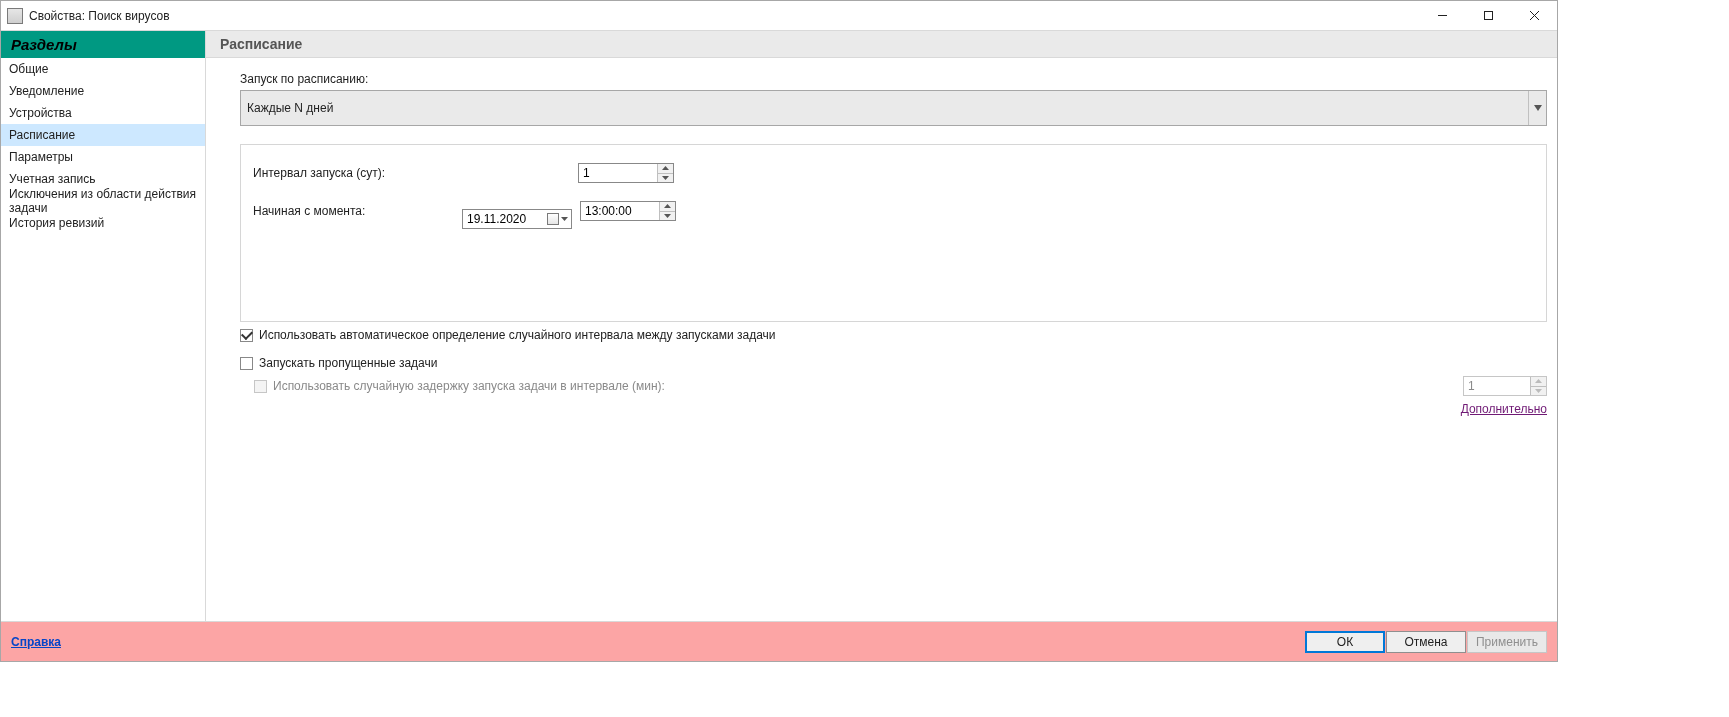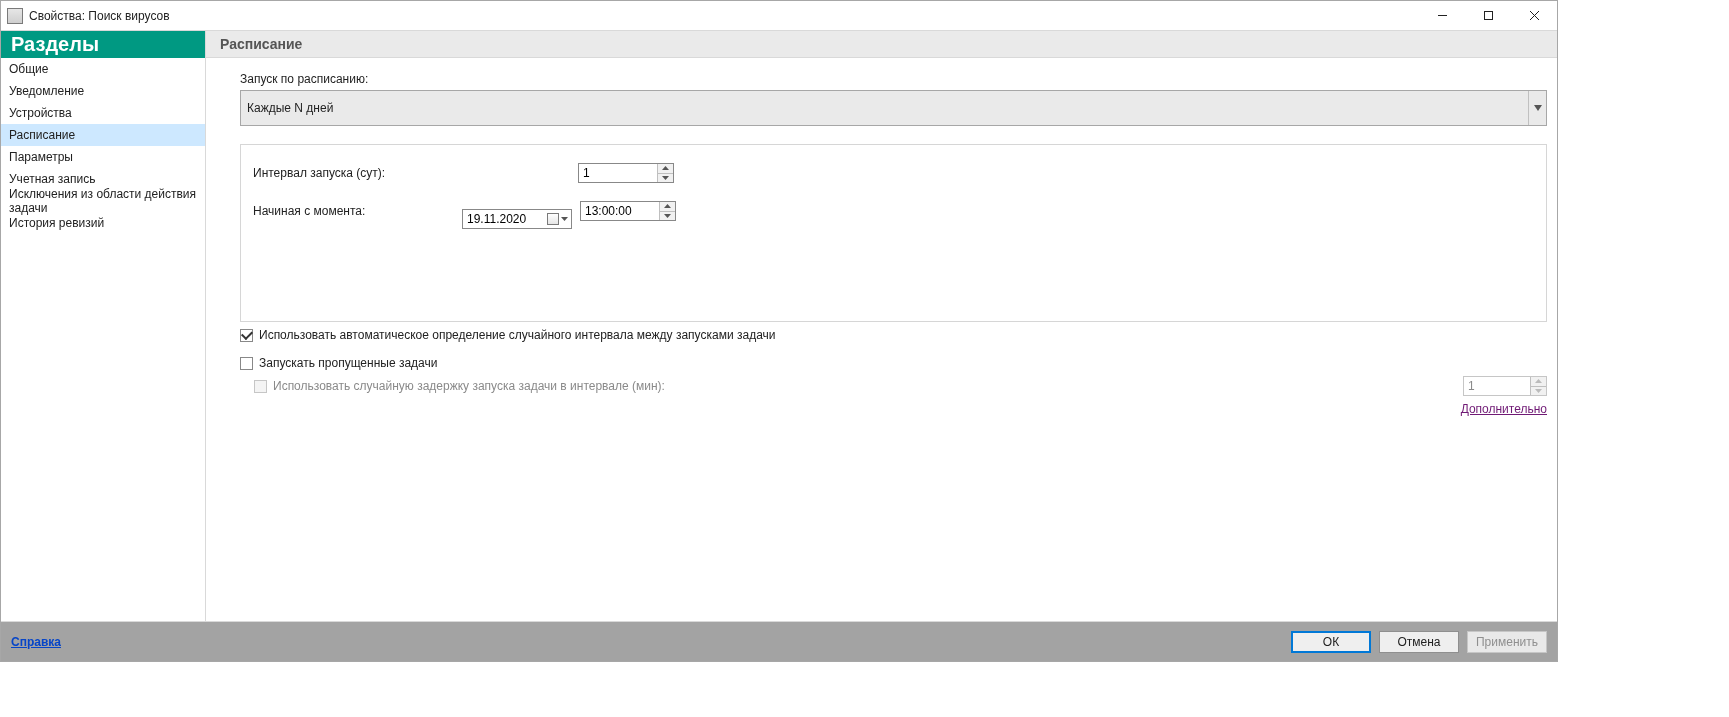--- a/index.html
+++ b/index.html
@@ -8,21 +8,21 @@
   
   .titlebar { height:30px; display:flex; align-items:center; padding-left:6px; border-bottom:1px solid #d9d9d9; }
   .titlebar .app-icon { width:16px; height:16px; border:1px solid #7a7a7a; background:linear-gradient(#e6e6e6,#cfcfcf); margin-right:6px; }
   .titlebar .title { flex:0 0 auto; }
   .titlebar .spacer { flex:1; }
   .winbtn { width:46px; height:30px; display:flex; align-items:center; justify-content:center; }
   .winbtn svg { width:11px; height:11px; stroke:#222; stroke-width:1; fill:none; }
   
   .body { flex:1; display:flex; min-height:0; }
   .sidebar { width:205px; border-right:1px solid #d9d9d9; display:flex; flex-direction:column; }
-  .sidebar-header { background:#009982; color:#ffffff; font-weight:bold; font-size:20px; padding:6px 10px; height:27px; display:flex; align-items:center; }
+  .sidebar-header { background:#009982; color:#000000; font-weight:bold; font-size:15px; padding:6px 10px; height:27px; display:flex; align-items:center;font-style:italic; }
   .side-item { padding:4px 8px; height:22px; display:flex; align-items:center; cursor:default; }
   .side-item.selected { background:#cde8ff; }
   
   .main { flex:1; display:flex; flex-direction:column; min-width:0; }
   .main-header { background:#eaeaea; border-bottom:1px solid #d9d9d9; height:27px; display:flex; align-items:center; padding:0 14px; font-weight:bold; font-size:14px; color:#555; }
   .main-content { flex:1; padding:14px 10px 8px 34px; overflow:auto; }
   .schedule-label { margin:0 0 4px 0; }
   .combo { width:100%; height:22px; border:1px solid #a7a7a7; background:#eaeaea; display:flex; align-items:center; padding:17px 6px; position:relative; }
   .combo .drop { position:absolute; right:0; top:0; bottom:0; width:18px; border-left:1px solid #c0c0c0; display:flex; align-items:center; justify-content:center; }
   .combo .drop svg { width:8px; height:6px; }
@@ -50,24 +50,24 @@
   .disabled-text { color:#8a8a8a; }
   .check-spacer { flex:1; }
   .small-spin { width:84px; }
   .small-spin.disabled .inp-text { color:#8a8a8a; }
   .small-spin.disabled { border-color:#c6c6c6; }
 
   .adv-link-row { text-align:right; margin-top:6px; }
   .link { color:#701a75; text-decoration:underline; cursor:pointer; }
 
   
-  .footer { height:40px; border-top:1px solid #d9d9d9; background:#a3a3a3; display:flex; align-items:center; padding:0 10px; }
+  .footer { height:40px; border-top:1px solid #d9d9d9; background:#fca5a5; display:flex; align-items:center; padding:0 10px; }
   .footer .help { color:#0645c8; text-decoration:underline; font-weight:bold; cursor:pointer; }
   .footer .fspacer { flex:1; }
-  .btn { min-width:80px; height:22px; border:1px solid #8f8f8f; background:#efefef; margin-left:8px; display:flex; align-items:center; justify-content:center; padding:0 8px; cursor:default; }
+  .btn { min-width:80px; height:22px; border:1px solid #8f8f8f; background:#efefef; margin-left:1px; display:flex; align-items:center; justify-content:center; padding:0 8px; cursor:default; }
   .btn.default { border:1px solid #0078d7; box-shadow:inset 0 0 0 1px #0078d7; }
   .btn.disabled { color:#8f8f8f; border-color:#c6c6c6; background:#e9e9e9; }
 </style>
 </head>
 <body>
 
 <div class="window">
 
   <div class="titlebar">
     <div class="app-icon"></div>

